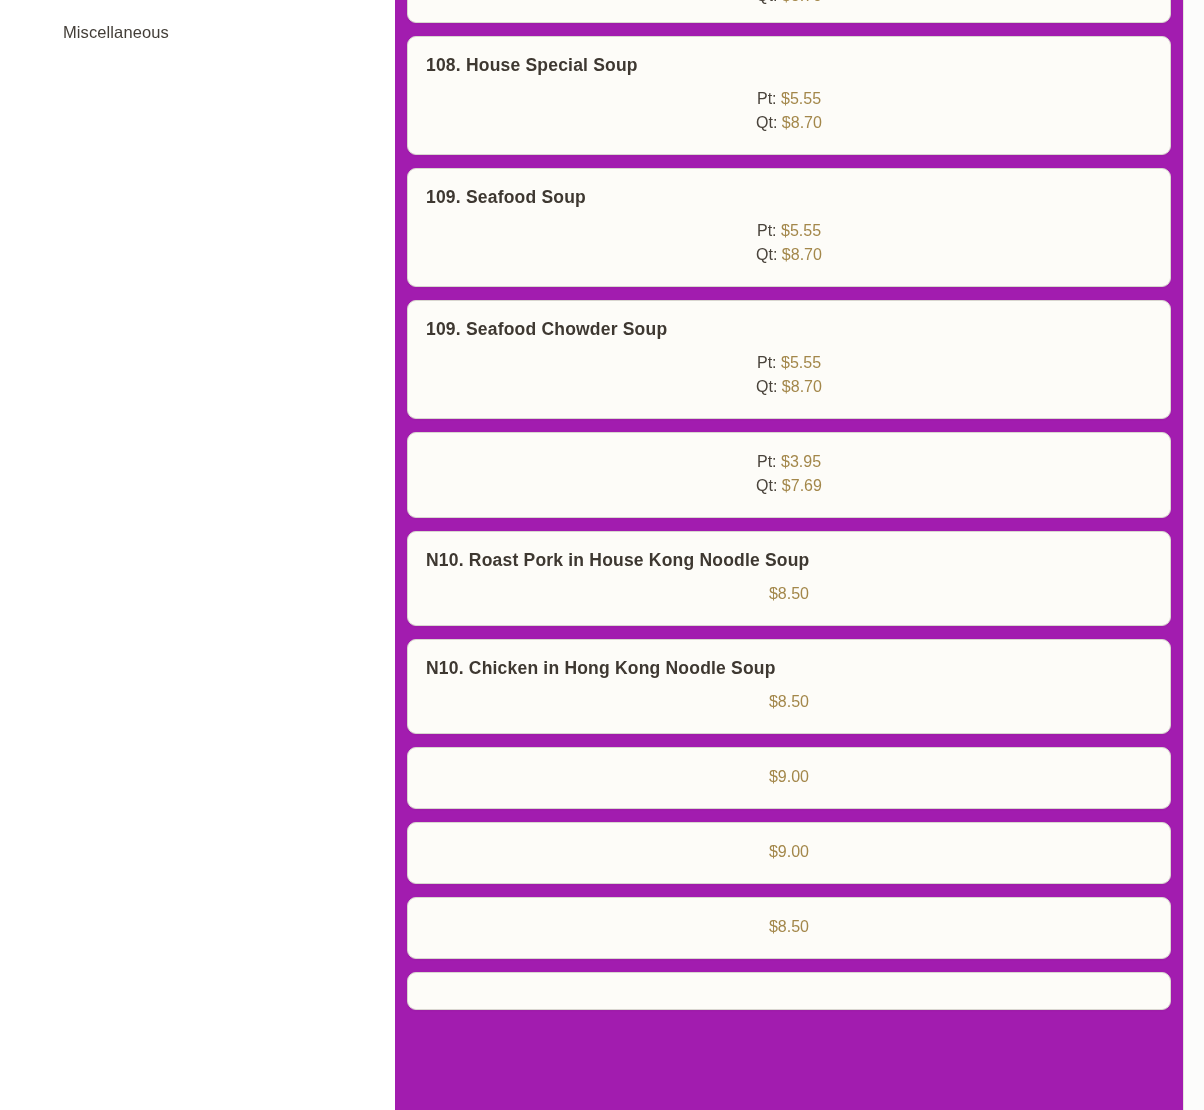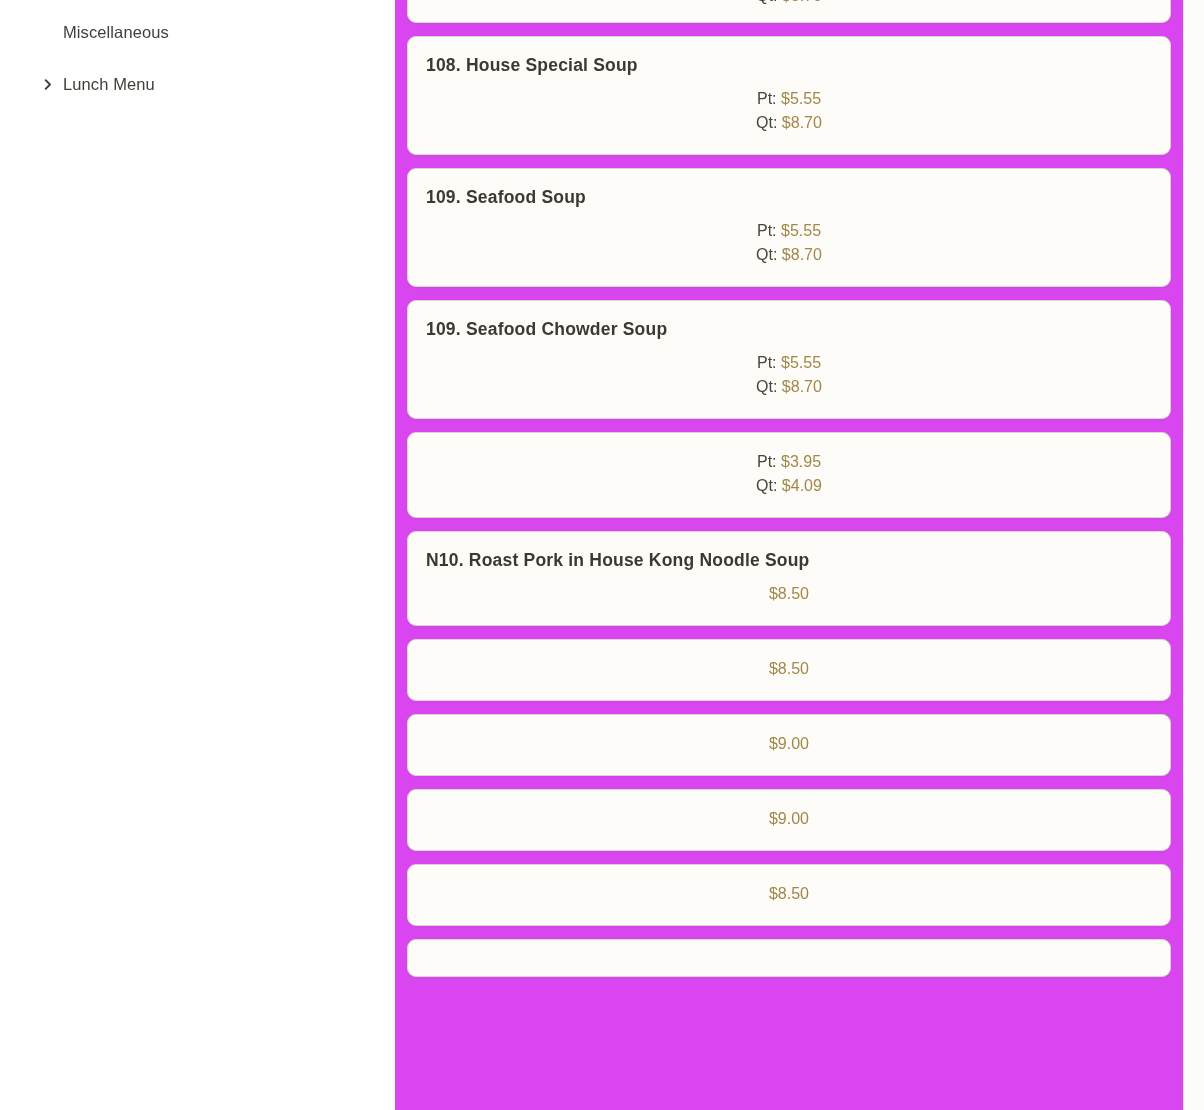--- a/index.html
+++ b/index.html
@@ -48,21 +48,21 @@
   }
   .side-item .chev.empty { visibility: hidden; }
 
   
   .main {
     position: absolute;
     left: 395px;
     right: 21px;
     top: 0;
     bottom: 0;
-    background: #d946ef;
+    background: #a21caf;
     overflow: hidden;
     padding: 0 12px;
     box-sizing: border-box;
   }
   .scroll-strip {
     position: absolute;
     right: 0; top: 0; bottom: 0;
     width: 21px;
     background: #fcfcfb;
     border-left: 1px solid #e6e4df;
@@ -110,28 +110,20 @@
   <nav class="sidebar">
   <div class="side-item">
     <span class="chev empty">
       <svg width="15" height="15" viewBox="0 0 24 24">
         <path d="M9 5l7 7-7 7" fill="none" stroke="currentColor" stroke-width="3" stroke-linecap="round" stroke-linejoin="round"></path>
       </svg>
     </span>
     <span class="side-label">Miscellaneous</span>
   </div>
 
-  <div class="side-item">
-    <span class="chev">
-      <svg width="15" height="15" viewBox="0 0 24 24">
-        <path d="M9 5l7 7-7 7" fill="none" stroke="currentColor" stroke-width="3" stroke-linecap="round" stroke-linejoin="round"></path>
-      </svg>
-    </span>
-    <span class="side-label">Lunch Menu</span>
-  </div>
 </nav>
 
   <main class="main">
     <div id="card-list">
   <div class="card clipped-top">
 
     <div class="price-lines">
             <div class="price-line"><span class="price-label">Qt: </span><span class="price-value">$8.70</span></div>
           </div>
   </div>
@@ -156,32 +148,33 @@
     <div class="card-title">109. Seafood Chowder Soup</div>
     <div class="price-lines">
             <div class="price-line"><span class="price-label">Pt: </span><span class="price-value">$5.55</span></div>
             <div class="price-line"><span class="price-label">Qt: </span><span class="price-value">$8.70</span></div>
           </div>
   </div>
 
   <div class="card">
     <div class="price-lines">
             <div class="price-line"><span class="price-label">Pt: </span><span class="price-value">$3.95</span></div>
-            <div class="price-line"><span class="price-label">Qt: </span><span class="price-value">$4.09</span></div>
+            <div class="price-line"><span class="price-label">Qt: </span><span class="price-value">$7.69</span></div>
           </div>
   </div>
 
   <div class="card">
     <div class="card-title">N10. Roast Pork in House Kong Noodle Soup</div>
     <div class="price-lines">
             <div class="price-line"><span class="price-value">$8.50</span></div>
           </div>
   </div>
 
   <div class="card">
+    <div class="card-title">N10. Chicken in Hong Kong Noodle Soup</div>
     <div class="price-lines">
             <div class="price-line"><span class="price-value">$8.50</span></div>
           </div>
   </div>
 
   <div class="card">
     <div class="price-lines">
             <div class="price-line"><span class="price-value">$9.00</span></div>
           </div>
   </div>

